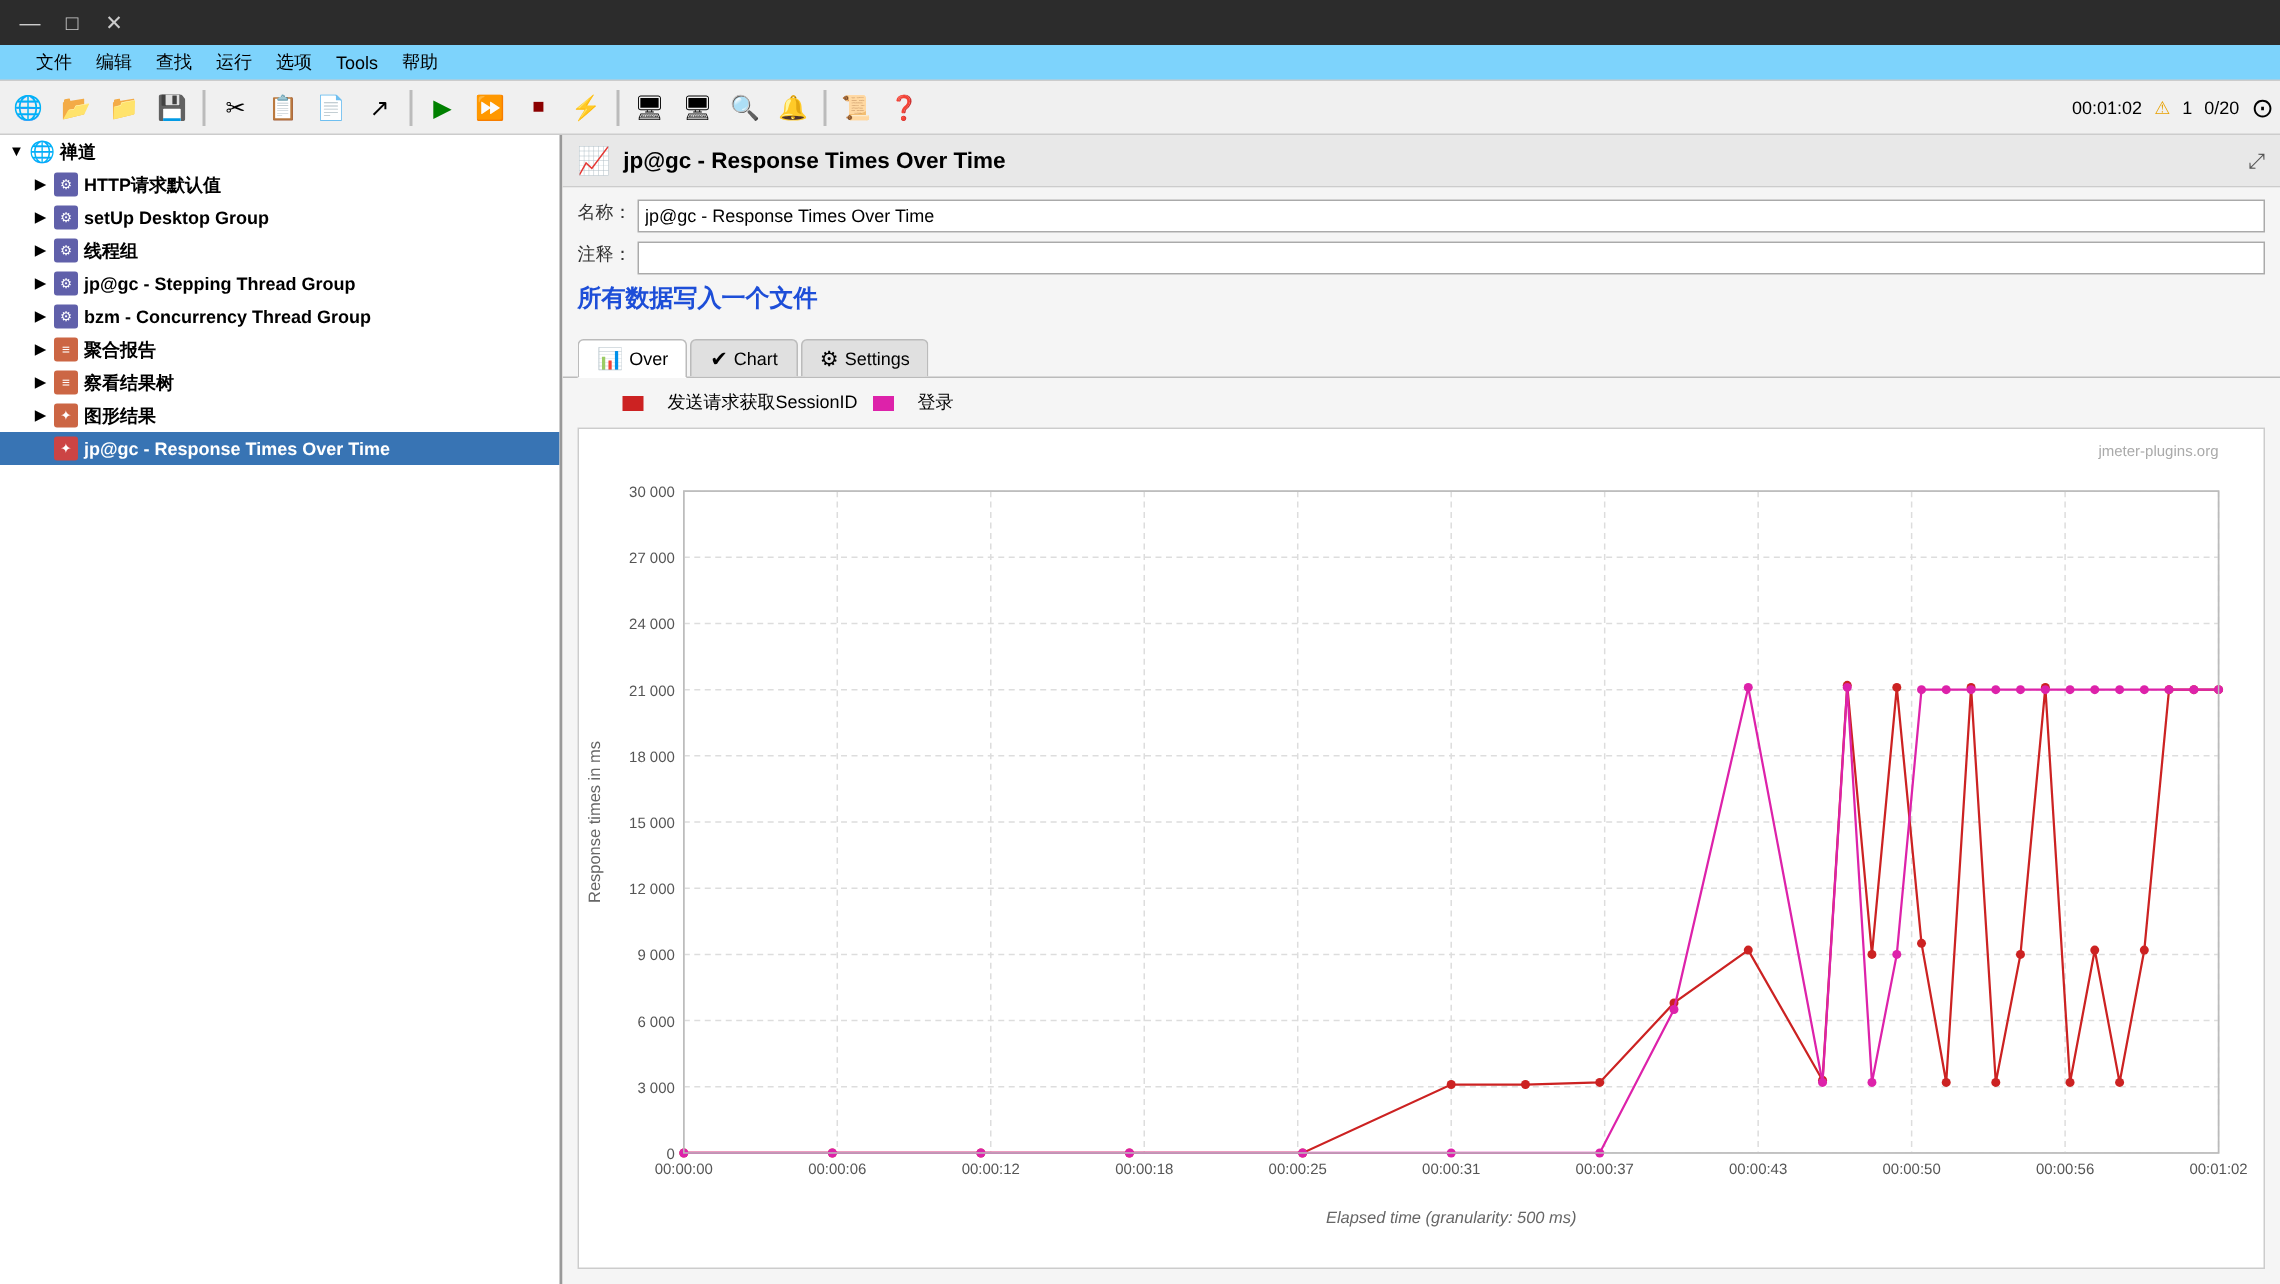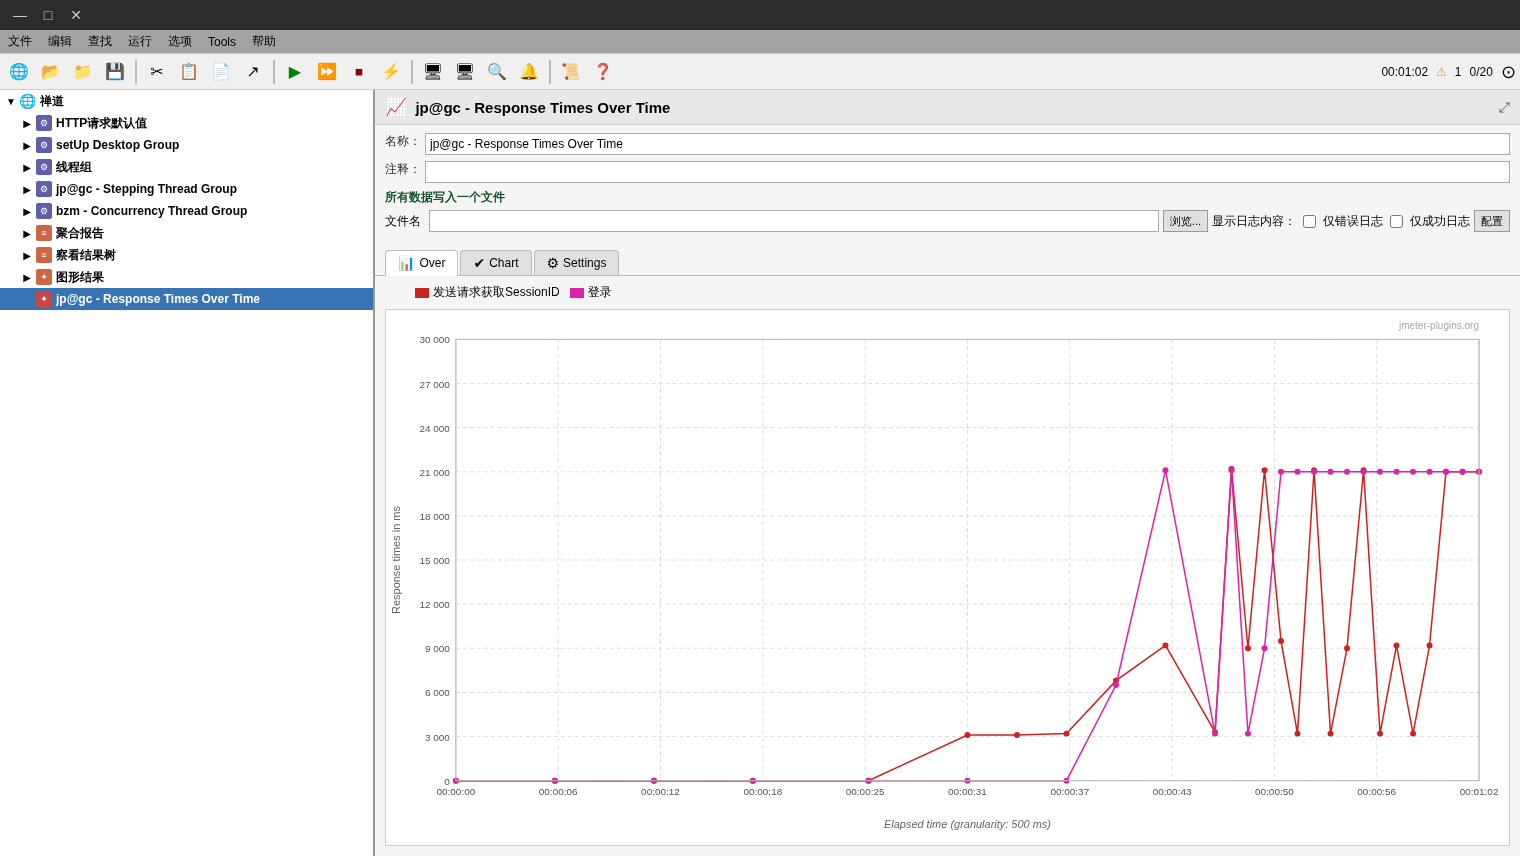--- a/index.html
+++ b/index.html
@@ -15,25 +15,25 @@
       padding: 0 10px;
       font-size: 12px;
       user-select: none;
     }
     #titlebar .title { flex: 1; }
     #titlebar .win-controls { display: flex; gap: 8px; }
     #titlebar .win-btn { width: 20px; height: 20px; color: #ccc; cursor: pointer; text-align: center; line-height: 20px; font-size: 14px; }
 
     
     #menubar {
-      background: #a3a3a3;
+      background: #7dd3fc;
       height: 24px;
       display: flex;
       align-items: center;
-      padding: 0 0;
+      padding: 0 16px;
       border-bottom: 1px solid #ccc;
     }
     .menu-item {
       padding: 2px 8px;
       cursor: pointer;
       font-size: 12px;
       color: #000;
     }
 
     
@@ -128,24 +128,24 @@
     }
     .form-input {
       flex: 1;
       height: 22px;
       border: 1px solid #aaa;
       padding: 1px 4px;
       font-size: 12px;
       background: white;
     }
     .section-title {
-      font-size: 12px;
+      font-size: 16px;
       font-weight: bold;
       margin: 4px 0;
-      color: #14532d;
+      color: #1d4ed8;
     }
 
     
     .file-row {
       display: flex;
       align-items: center;
       margin-bottom: 6px;
       gap: 4px;
     }
     .file-label { width: 40px; font-size: 12px; }
@@ -194,21 +194,21 @@
     }
 
     
     #chart-legend {
       display: flex;
       align-items: center;
       padding: 8px 40px;
       font-size: 12px;
       gap: 10px;
     }
-    .legend-item { display: flex; align-items: center; gap: 4px; }
+    .legend-item { display: flex; align-items: center; gap: 16px; }
     .legend-color { width: 14px; height: 10px; display: inline-block; }
 
     
     .chart-watermark {
       position: absolute;
       top: 10px;
       right: 30px;
       font-size: 10px;
       color: #aaa;
       pointer-events: none;
@@ -363,31 +363,20 @@
         <span class="form-label">名称：</span>
         <input class="form-input" value="jp@gc - Response Times Over Time" style="">
       </div>
       <div class="form-row">
         <span class="form-label">注释：</span>
         <input class="form-input" style="">
       </div>
 
       <div class="section-title">所有数据写入一个文件</div>
 
-      <div class="file-row">
-        <span class="file-label">文件名</span>
-        <input class="file-input" style="">
-        <button class="file-btn">浏览...</button>
-        <span class="log-label">显示日志内容：</span>
-        <input type="checkbox" class="log-check" style="">
-        <span class="log-label">仅错误日志</span>
-        <input type="checkbox" class="log-check" style="">
-        <span class="log-label">仅成功日志</span>
-        <button class="config-btn">配置</button>
-      </div>
     </div>
 
 
     <div id="tabs-bar">
         <div class="tab active">
           <span class="tab-icon">📊</span>
           <span>Over</span>
         </div>
         <div class="tab">
           <span class="tab-icon">✔</span>

